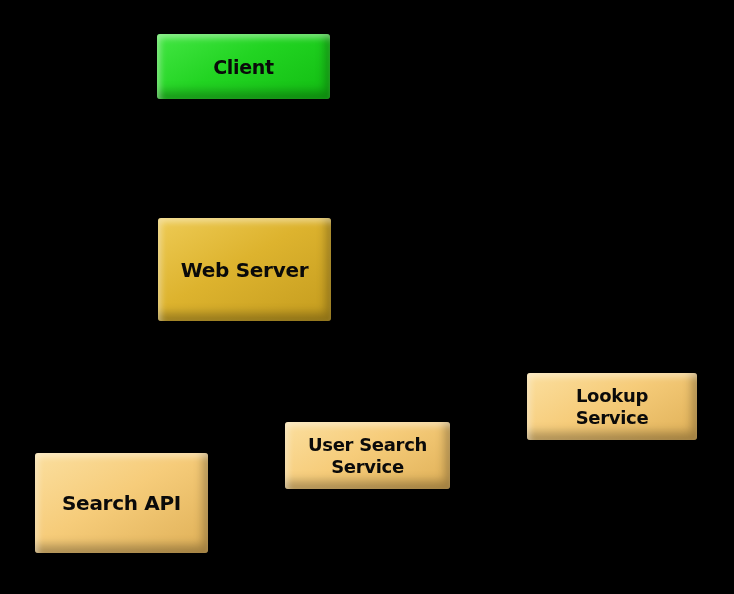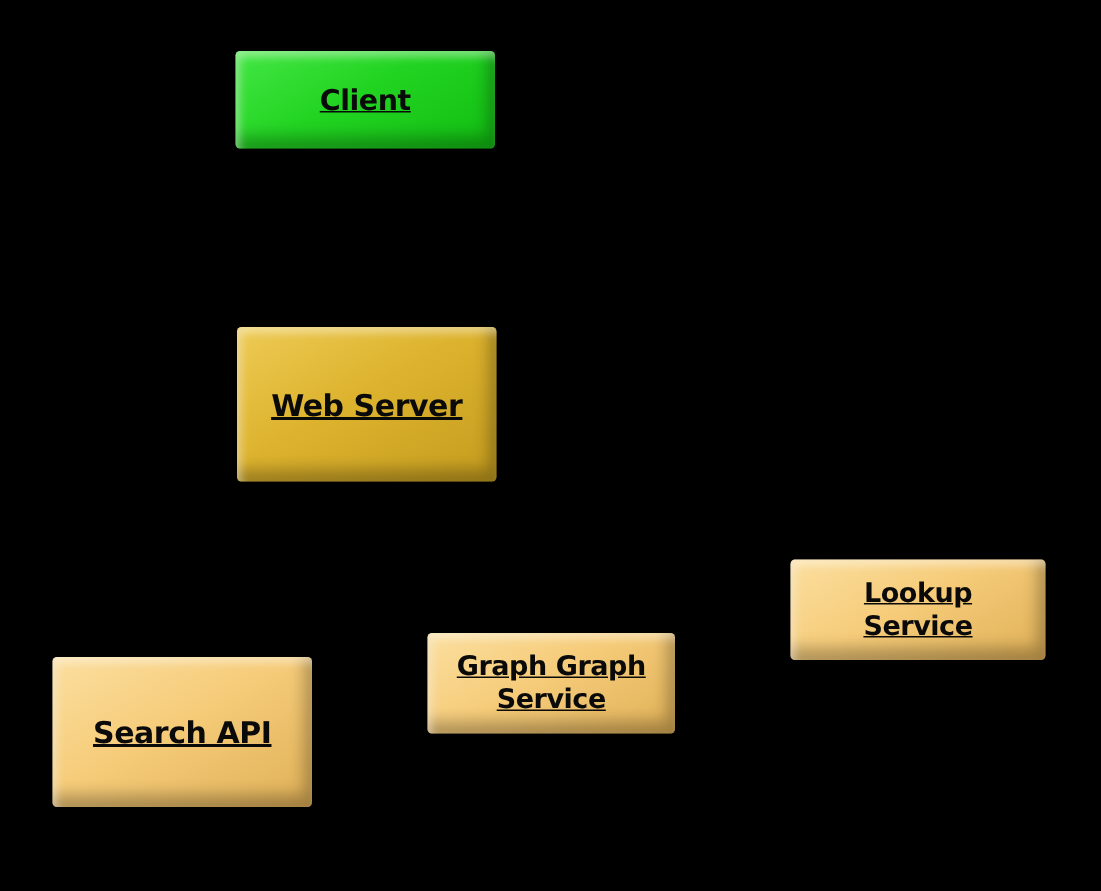--- a/index.html
+++ b/index.html
@@ -24,35 +24,35 @@
     text-align: center;
     font-weight: bold;
     color: #0a0a0a;
     border-radius: 3px;
     letter-spacing: -0.3px;
     box-shadow:
       inset 3px 4px 6px rgba(255,255,255,0.42),
       inset -5px -8px 10px rgba(0,0,0,0.28),
       5px 7px 10px rgba(0,0,0,0.8);
   }
-  .node .line { display: block; text-decoration: underline; }
+  .node .line { display: block; }
 
   .fill-green {
     background: linear-gradient(150deg, #44e644 0%, #22d422 45%, #12bd12 100%);
   }
   .fill-gold {
     background: linear-gradient(150deg, #eecb55 0%, #ddb32e 45%, #c49c1e 100%);
   }
   .fill-tan {
     background: linear-gradient(150deg, #fbdf9f 0%, #f6cc7a 45%, #dfb057 100%);
   }
 
   .node-client           { left: 157px; top: 34px;  width: 173px; height: 65px;  font-size: 19px; }
   .node-web-server       { left: 158px; top: 218px; width: 173px; height: 103px; font-size: 20px; justify-content: center; }
-  .node-search-api       { left: 35px;  top: 438px; width: 173px; height: 100px; font-size: 20px; }
+  .node-search-api       { left: 35px;  top: 453px; width: 173px; height: 100px; font-size: 20px; }
   .node-user-graph-service { left: 285px; top: 422px; width: 165px; height: 67px; font-size: 18px; line-height: 22px; }
   .node-lookup-service   { left: 527px; top: 373px; width: 170px; height: 67px; font-size: 18px; line-height: 22px; }
   .node-person-server    { left: 528px; top: 480px; width: 170px; height: 67px; font-size: 18px; line-height: 22px; }
 </style>
 </head>
 <body>
 
 <div class="stage">
 
   <div class="node fill-green node-client">
@@ -61,21 +61,21 @@
 
   <div class="node fill-gold node-web-server">
     <span class="line">Web Server</span>
   </div>
 
   <div class="node fill-tan node-search-api">
     <span class="line">Search API</span>
   </div>
 
   <div class="node fill-tan node-user-graph-service">
-    <span class="line">Graph Graph</span>
+    <span class="line">User Search</span>
     <span class="line">Service</span>
   </div>
 
   <div class="node fill-tan node-lookup-service">
     <span class="line">Lookup</span>
     <span class="line">Service</span>
   </div>
 
 
 </div>

